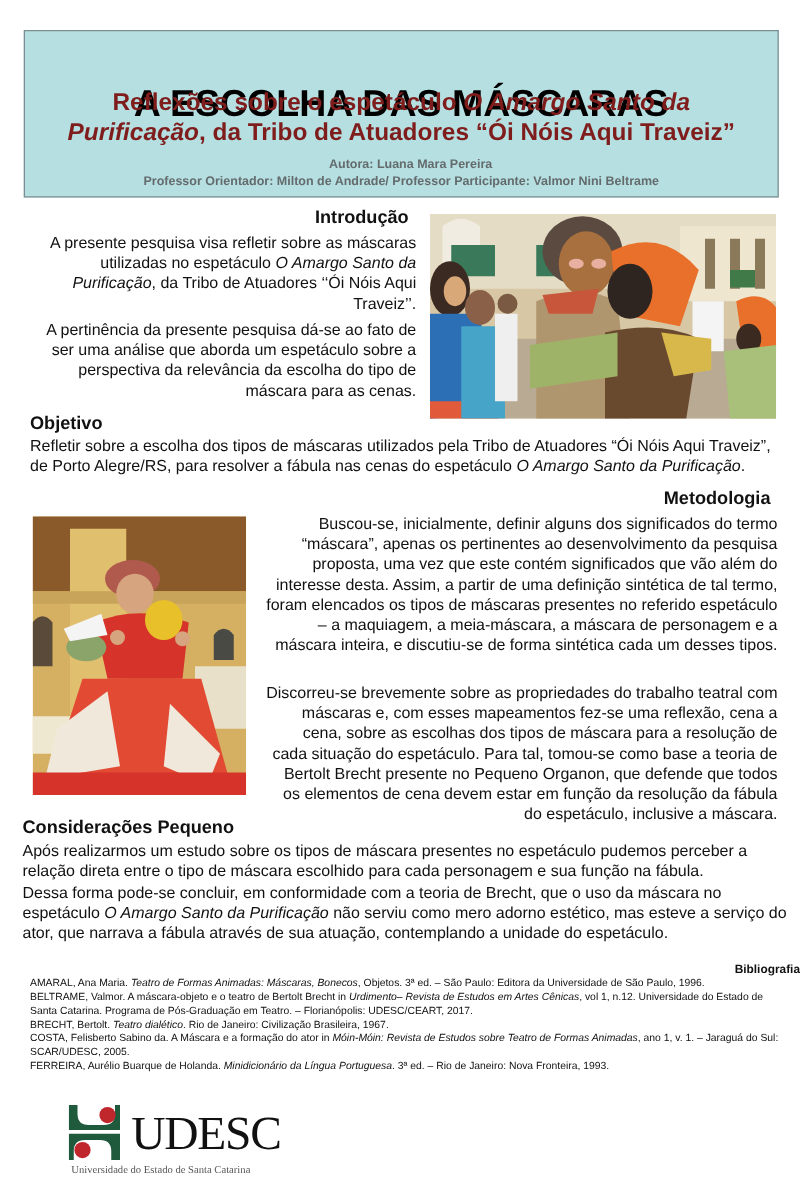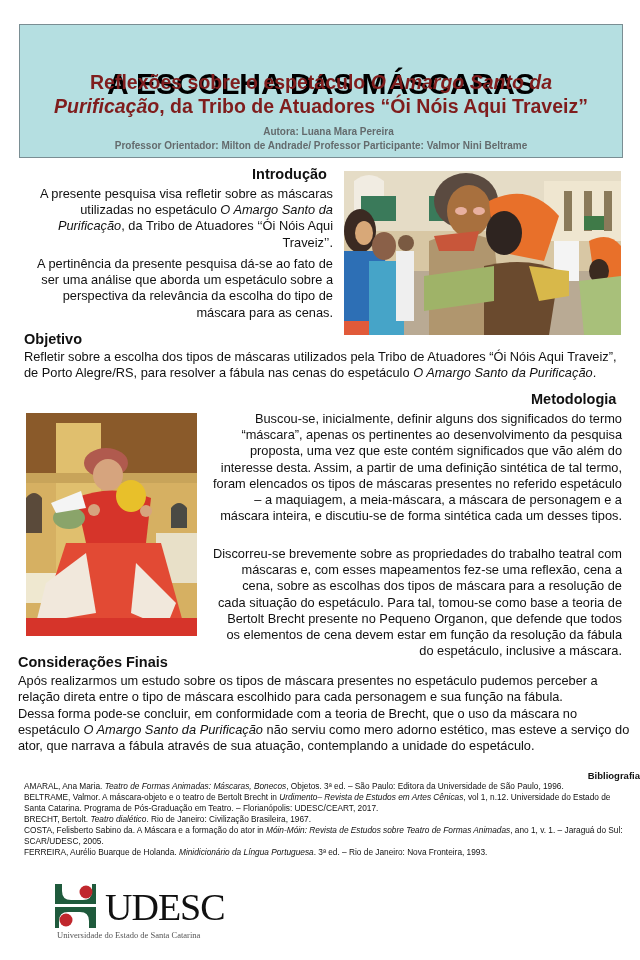--- a/index.html
+++ b/index.html
@@ -134,21 +134,21 @@
     <path d="M25 90 L55 78 L60 95 L30 100 Z" fill="#f4f4f4"></path>
     <path d="M40 130 L135 130 L160 220 L10 223 Z" fill="#e24a34"></path>
     <path d="M20 170 L60 140 L70 200 L10 210 Z" fill="#f1e8dc"></path>
     <path d="M110 150 L150 190 L140 215 L105 200 Z" fill="#f1e8dc"></path>
     <rect x="0" y="205" width="171" height="18" fill="#d6342a"></rect>
     <circle cx="68" cy="97" r="6" fill="#d6a47e"></circle>
     <circle cx="120" cy="98" r="6" fill="#d6a47e"></circle>
   </svg>
 </div>
 
-<div class="section-heading" style="left:18px; top:654px;">Considerações Finais</div>
+<div class="section-heading" style="left:18px; top:654px;">Considerações Pequeno</div>
 <div class="para" style="left:18px; top:673px; width:612px;">Após realizarmos um estudo sobre os tipos de máscara presentes no espetáculo pudemos perceber a relação direta entre o tipo de máscara escolhido para cada personagem e sua função na fábula.</div>
 <div class="para" style="left:18px; top:706px; width:612px;">
   <span>Dessa forma pode-se concluir, em conformidade com a teoria de Brecht, que o uso da máscara no espetáculo </span><i>O Amargo Santo da Purificação</i><span> não serviu como mero adorno estético, mas esteve a serviço do ator, que narrava a fábula através de sua atuação, contemplando a unidade do espetáculo.</span>
 </div>
 
 <div class="biblio-title">Bibliografia</div>
 <div class="biblio">
   <div><span>AMARAL, Ana Maria. </span><i>Teatro de Formas Animadas: Máscaras, Bonecos</i><span>, Objetos. 3ª ed. – São Paulo: Editora da Universidade de São Paulo, 1996.</span></div>
   <div><span>BELTRAME, Valmor. A máscara-objeto e o teatro de Bertolt Brecht in </span><i>Urdimento– Revista de Estudos em Artes Cênicas</i><span>, vol 1, n.12. Universidade do Estado de Santa Catarina. Programa de Pós-Graduação em Teatro. – Florianópolis: UDESC/CEART, 2017.</span></div>
   <div><span>BRECHT, Bertolt. </span><i>Teatro dialético</i><span>. Rio de Janeiro: Civilização Brasileira, 1967.</span></div>

